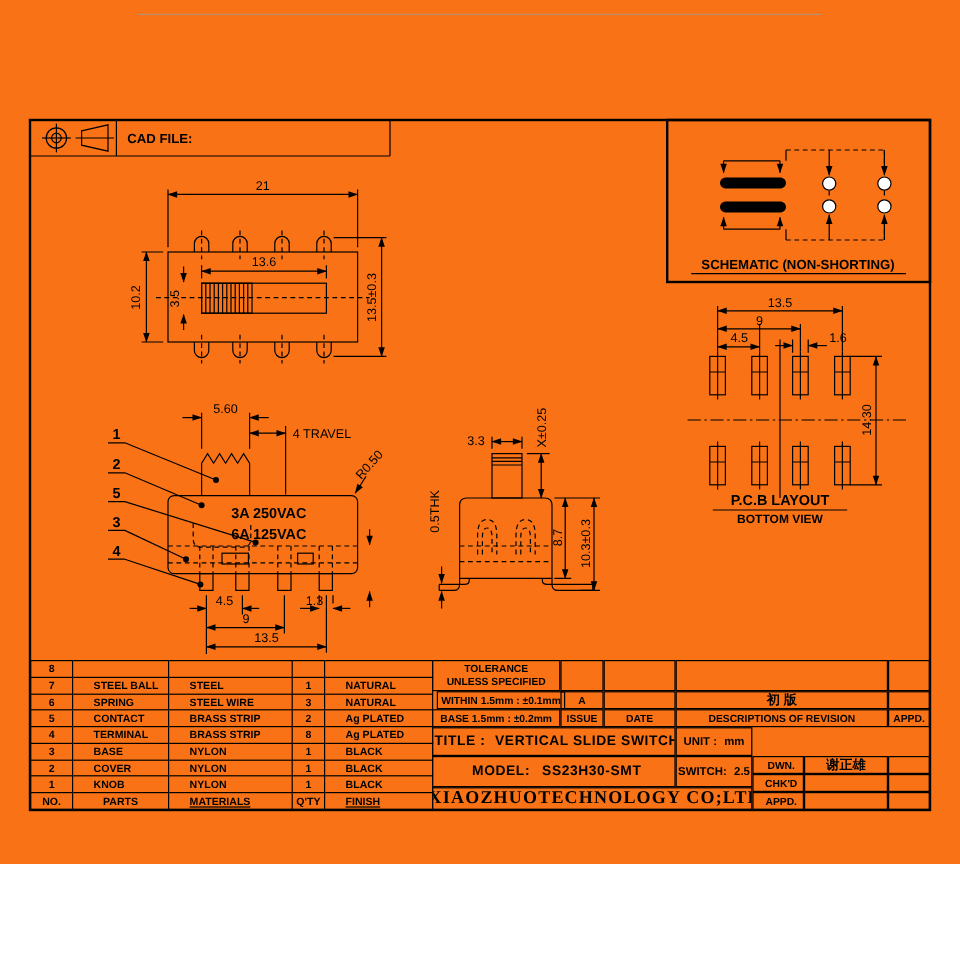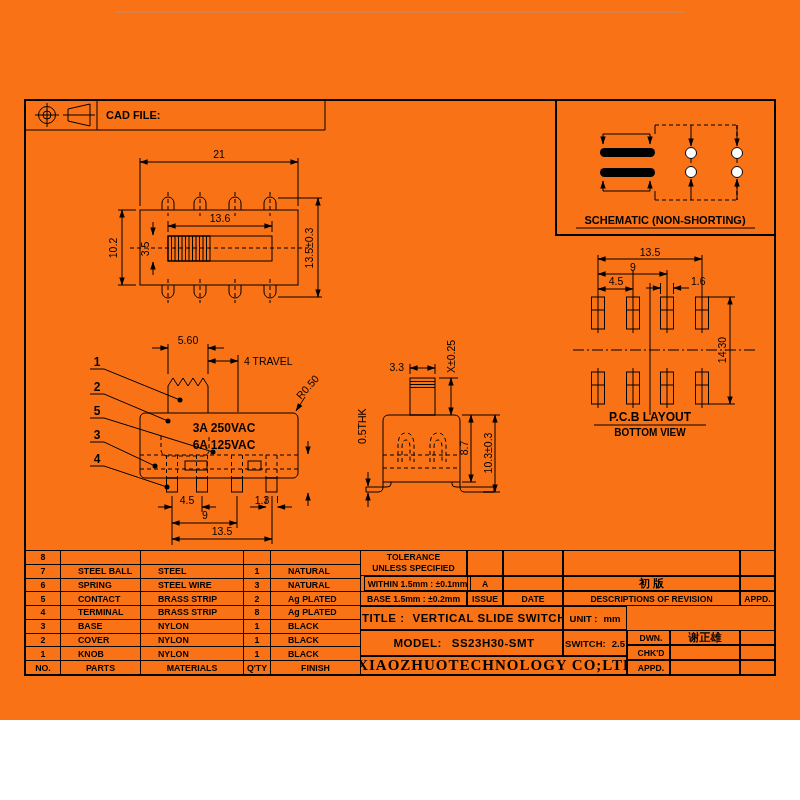--- a/index.html
+++ b/index.html
@@ -9,21 +9,21 @@
   .thk{stroke:#000;stroke-width:2;fill:none;}
   .dash{stroke-dasharray:4,3;}
   .ddot{stroke-dasharray:11,3,2,3;}
   .dt{font:10.5px "Liberation Sans",sans-serif;fill:#000;}
   .db{font:bold 12px "Liberation Sans",sans-serif;fill:#000;}
   .cap{font:bold 11px "Liberation Sans",sans-serif;fill:#000;}
   
   #parts{position:absolute;left:25px;top:550px;width:335px;height:125px;border-collapse:collapse;table-layout:fixed;}
   #parts td{border:1px solid #000;font:bold 8.8px "Liberation Sans",sans-serif;color:#000;padding:0 17px;height:12.7px;overflow:hidden;white-space:nowrap;}
   #parts td.c{text-align:center;padding:0;}
-  #parts td.r{text-align:center;}
+  #parts td.r{text-align:left;text-decoration:underline;}
   
   #tblock{position:absolute;left:360px;top:550px;width:415px;height:125px;}
   .tb{position:absolute;border:1px solid #000;box-sizing:border-box;display:flex;align-items:center;justify-content:center;font:bold 8.6px "Liberation Sans",sans-serif;color:#000;overflow:hidden;white-space:nowrap;background:transparent;}
   .tb.left{justify-content:center;padding-left:5px;}
   .big{font:bold 11.5px "Liberation Sans",sans-serif;letter-spacing:.5px;}
   .company{font:bold 15px "Liberation Serif",serif;letter-spacing:1px;}
   .cjk{font:bold 11px "Liberation Sans",sans-serif;text-align:right;}
 </style>
 </head>
 <body>

